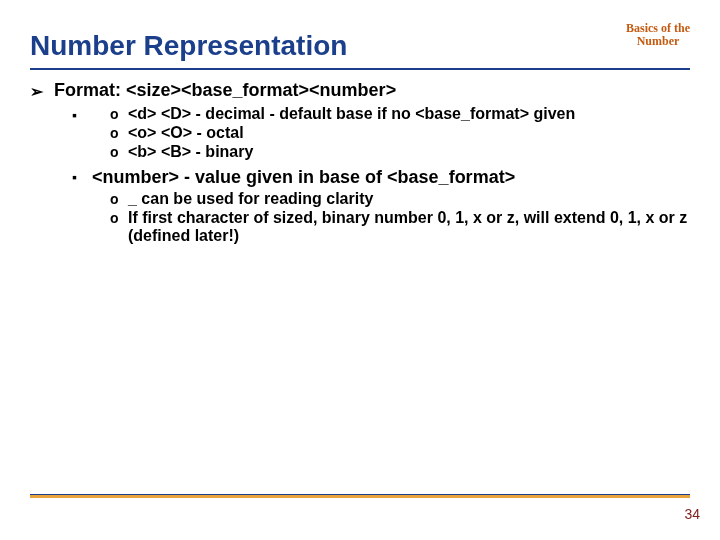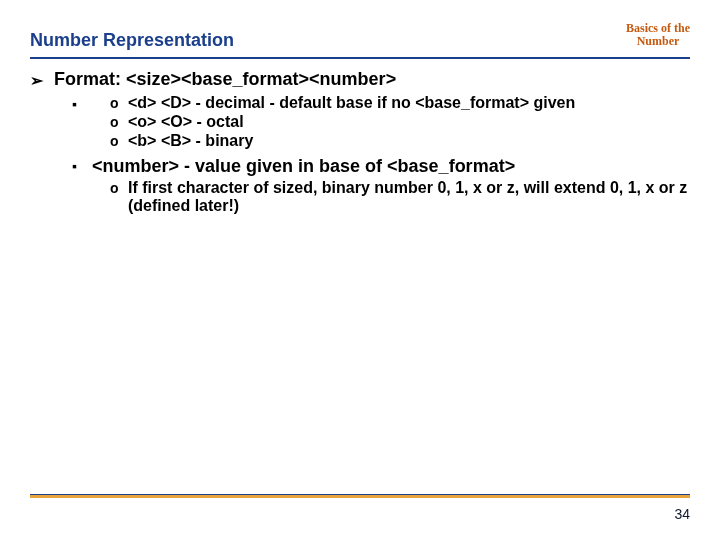--- a/index.html
+++ b/index.html
@@ -12,21 +12,21 @@
     position: relative;
     padding: 18px 30px 0 30px;
   }
   .header {
     display: flex;
     justify-content: space-between;
     align-items: flex-start;
   }
   .title {
     color: #1b3f8b;
-    font-size: 18px;
+    font-size: 28px;
     font-weight: bold;
     margin-top: 12px;
   }
   .subtitle {
     color: #c55a11;
     font-family: Liberation Serif, serif;
     font-size: 12px;
     font-weight: bold;
     text-align: center;
     line-height: 1.1;
@@ -56,24 +56,24 @@
   .footer-rule {
     position: absolute;
     left: 30px; right: 30px;
     bottom: 42px;
     height: 4px;
     background: linear-gradient(#e8a33d, #e8a33d);
     border-top: 1px solid #1b3f8b;
   }
   .page-num {
     position: absolute;
-    right: 30px;
+    right: 20px;
     bottom: 18px;
     font-size: 14px;
-    color: #0f172a;
+    color: #7f1d1d;
   }
 </style>
 </head>
 <body>
 
 <div class="header">
   <div class="title">Number Representation</div>
   <div class="subtitle">
     <span>Basics of the</span><br>
     <span>Number</span>
@@ -90,20 +90,21 @@
         <li>
           <ul class="lvl3">
             <li>&lt;d&gt; &lt;D&gt; - decimal - default base if no &lt;base_format&gt; given</li>
             <li>&lt;o&gt; &lt;O&gt; - octal</li>
             <li>&lt;b&gt; &lt;B&gt; - binary</li>
           </ul>
         </li>
         <li>
           <span>&lt;number&gt; - value given in base of &lt;base_format&gt;</span>
           <ul class="lvl3">
+            <li>_ can be used for reading clarity</li>
             <li>If first character of sized, binary number 0, 1, x or z, will extend 0, 1, x or z (defined later!)</li>
           </ul>
         </li>
       </ul>
     </li>
   </ul>
 </div>
 
 <div class="footer-rule"></div>
 <div class="page-num">34</div>

